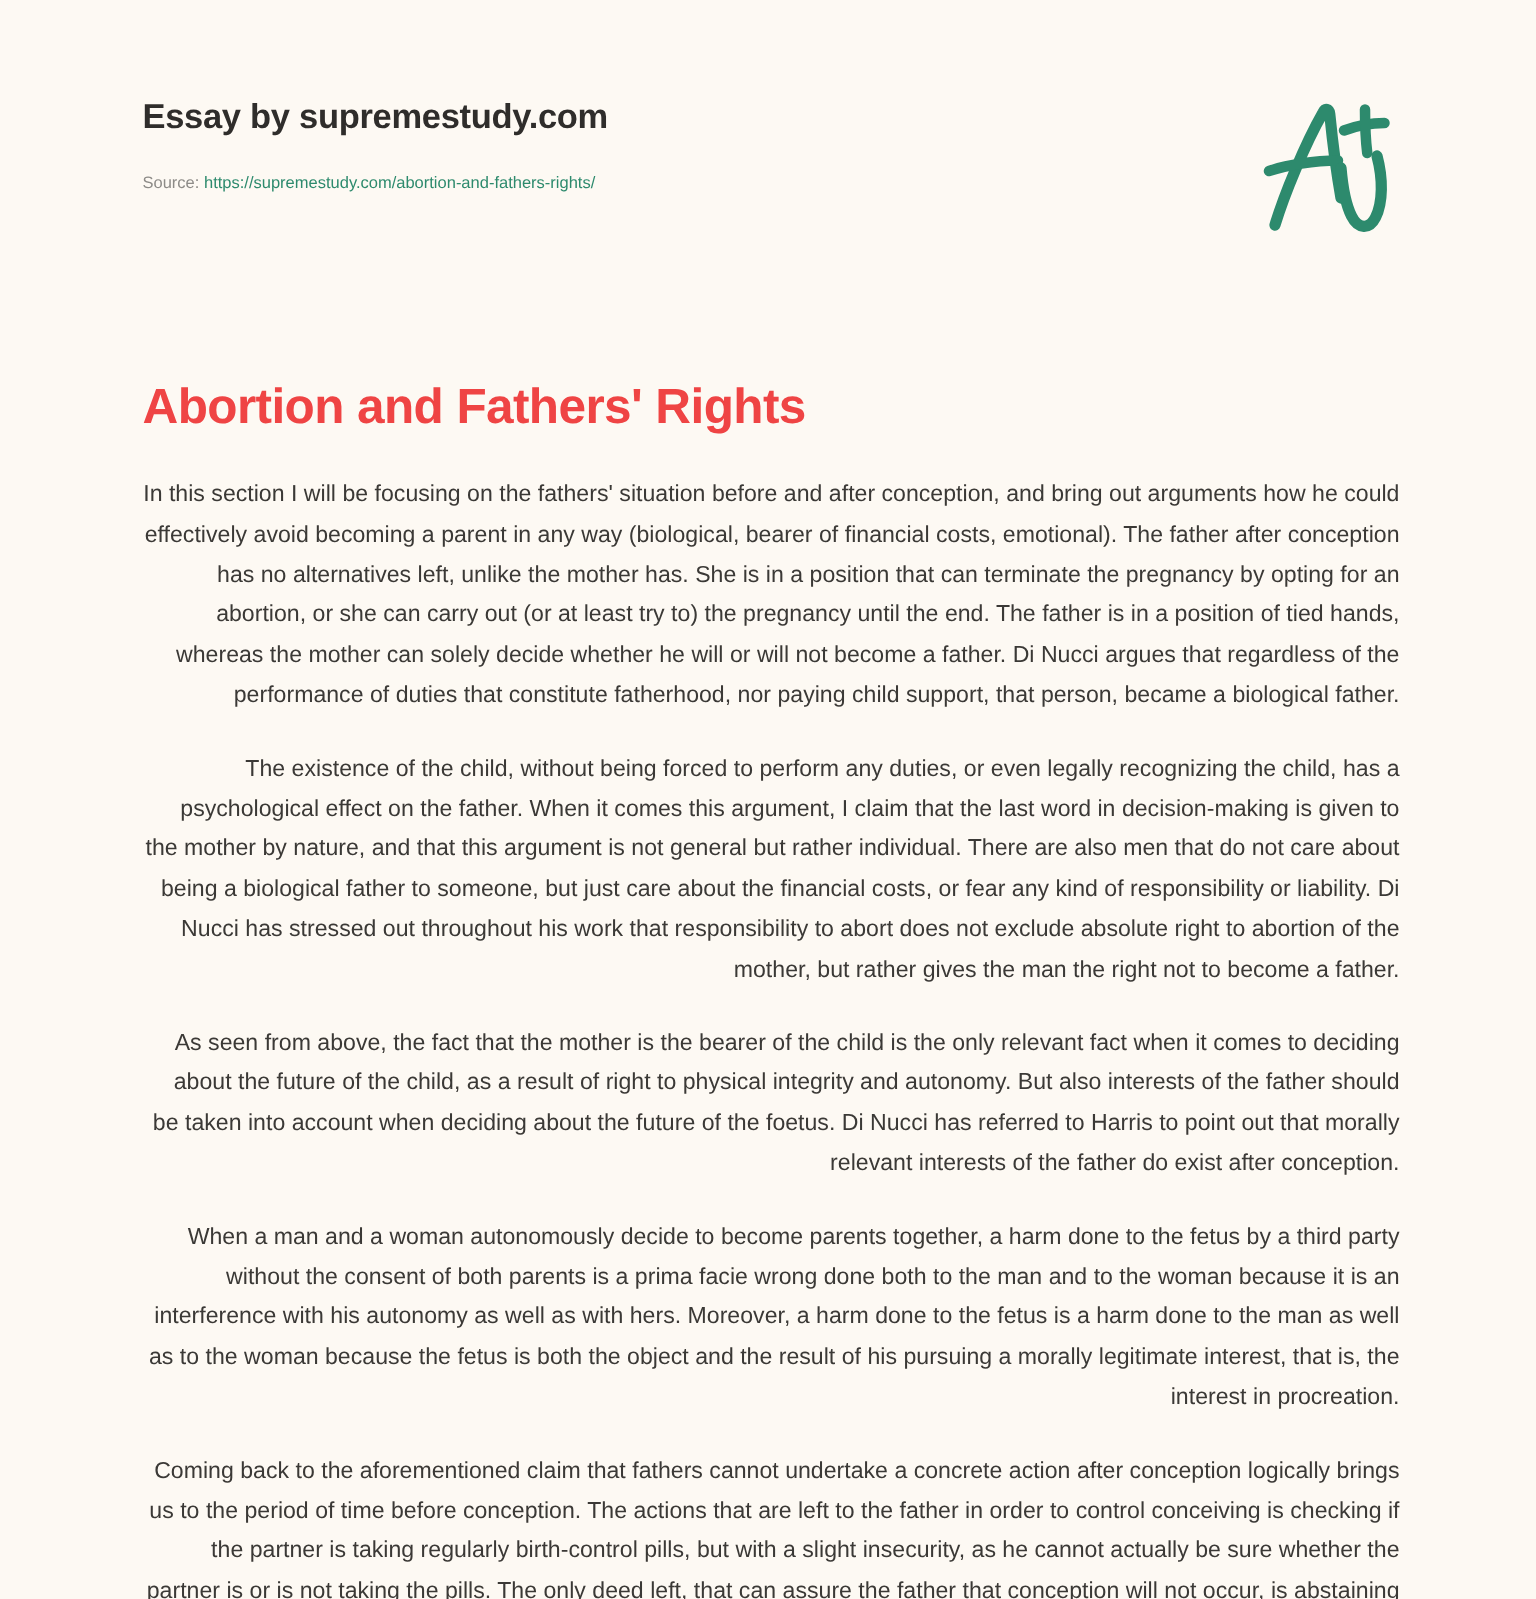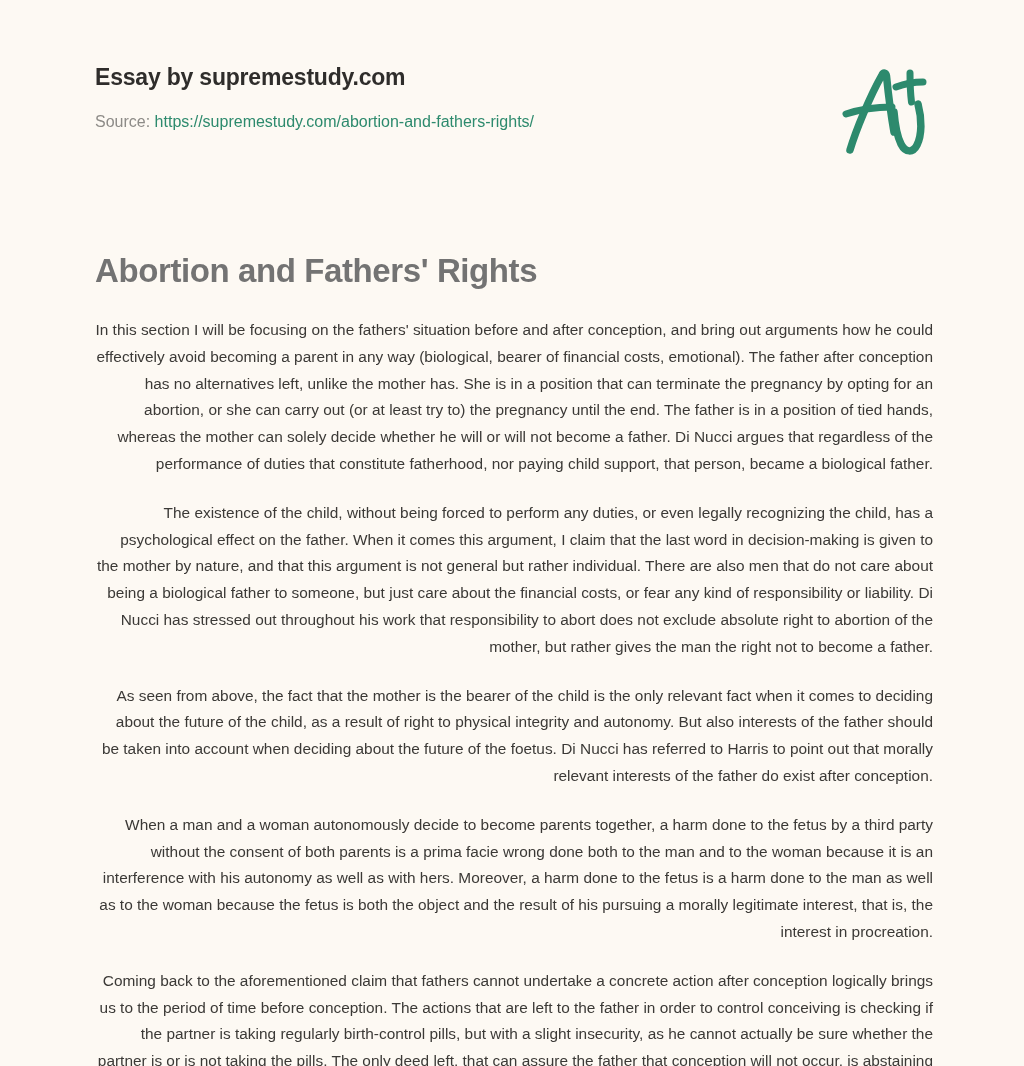--- a/index.html
+++ b/index.html
@@ -38,21 +38,21 @@
     font-weight: bold;
     color: #2f2d2b;
     letter-spacing: -0.2px;
     line-height: 30px;
     margin: 0;
     white-space: nowrap;
   }
 
   .source-row {
     margin-top: 20px;
-    font-size: 16px;
+    font-size: 11px;
     line-height: 20px;
     white-space: nowrap;
   }
 
   .source-label {
     color: #8d8b87;
   }
 
   .source-link {
     color: #2d8a6d;
@@ -78,21 +78,21 @@
     position: absolute;
     left: 95px;
     top: 250px;
     width: 838px;
   }
 
   .article-title {
     margin: 0;
     font-size: 33px;
     font-weight: bold;
-    color: #737373;
+    color: #ef4444;
     letter-spacing: -0.4px;
     line-height: 42px;
   }
 
   .body-copy {
     margin-top: 25px;
   }
 
   .body-copy p {
     margin: 0 0 22px 0;

